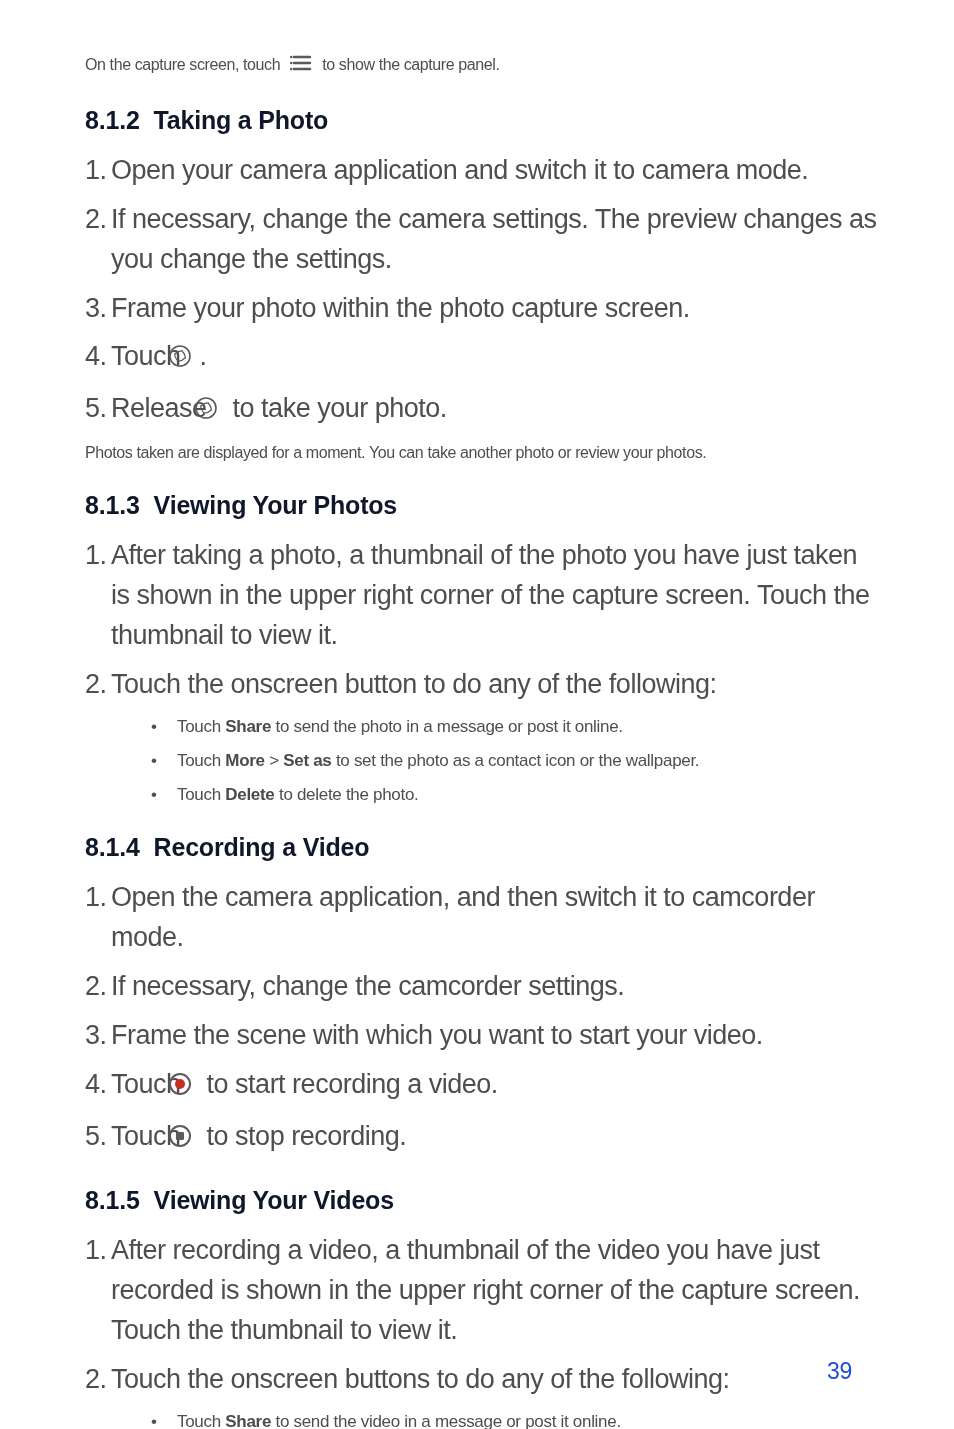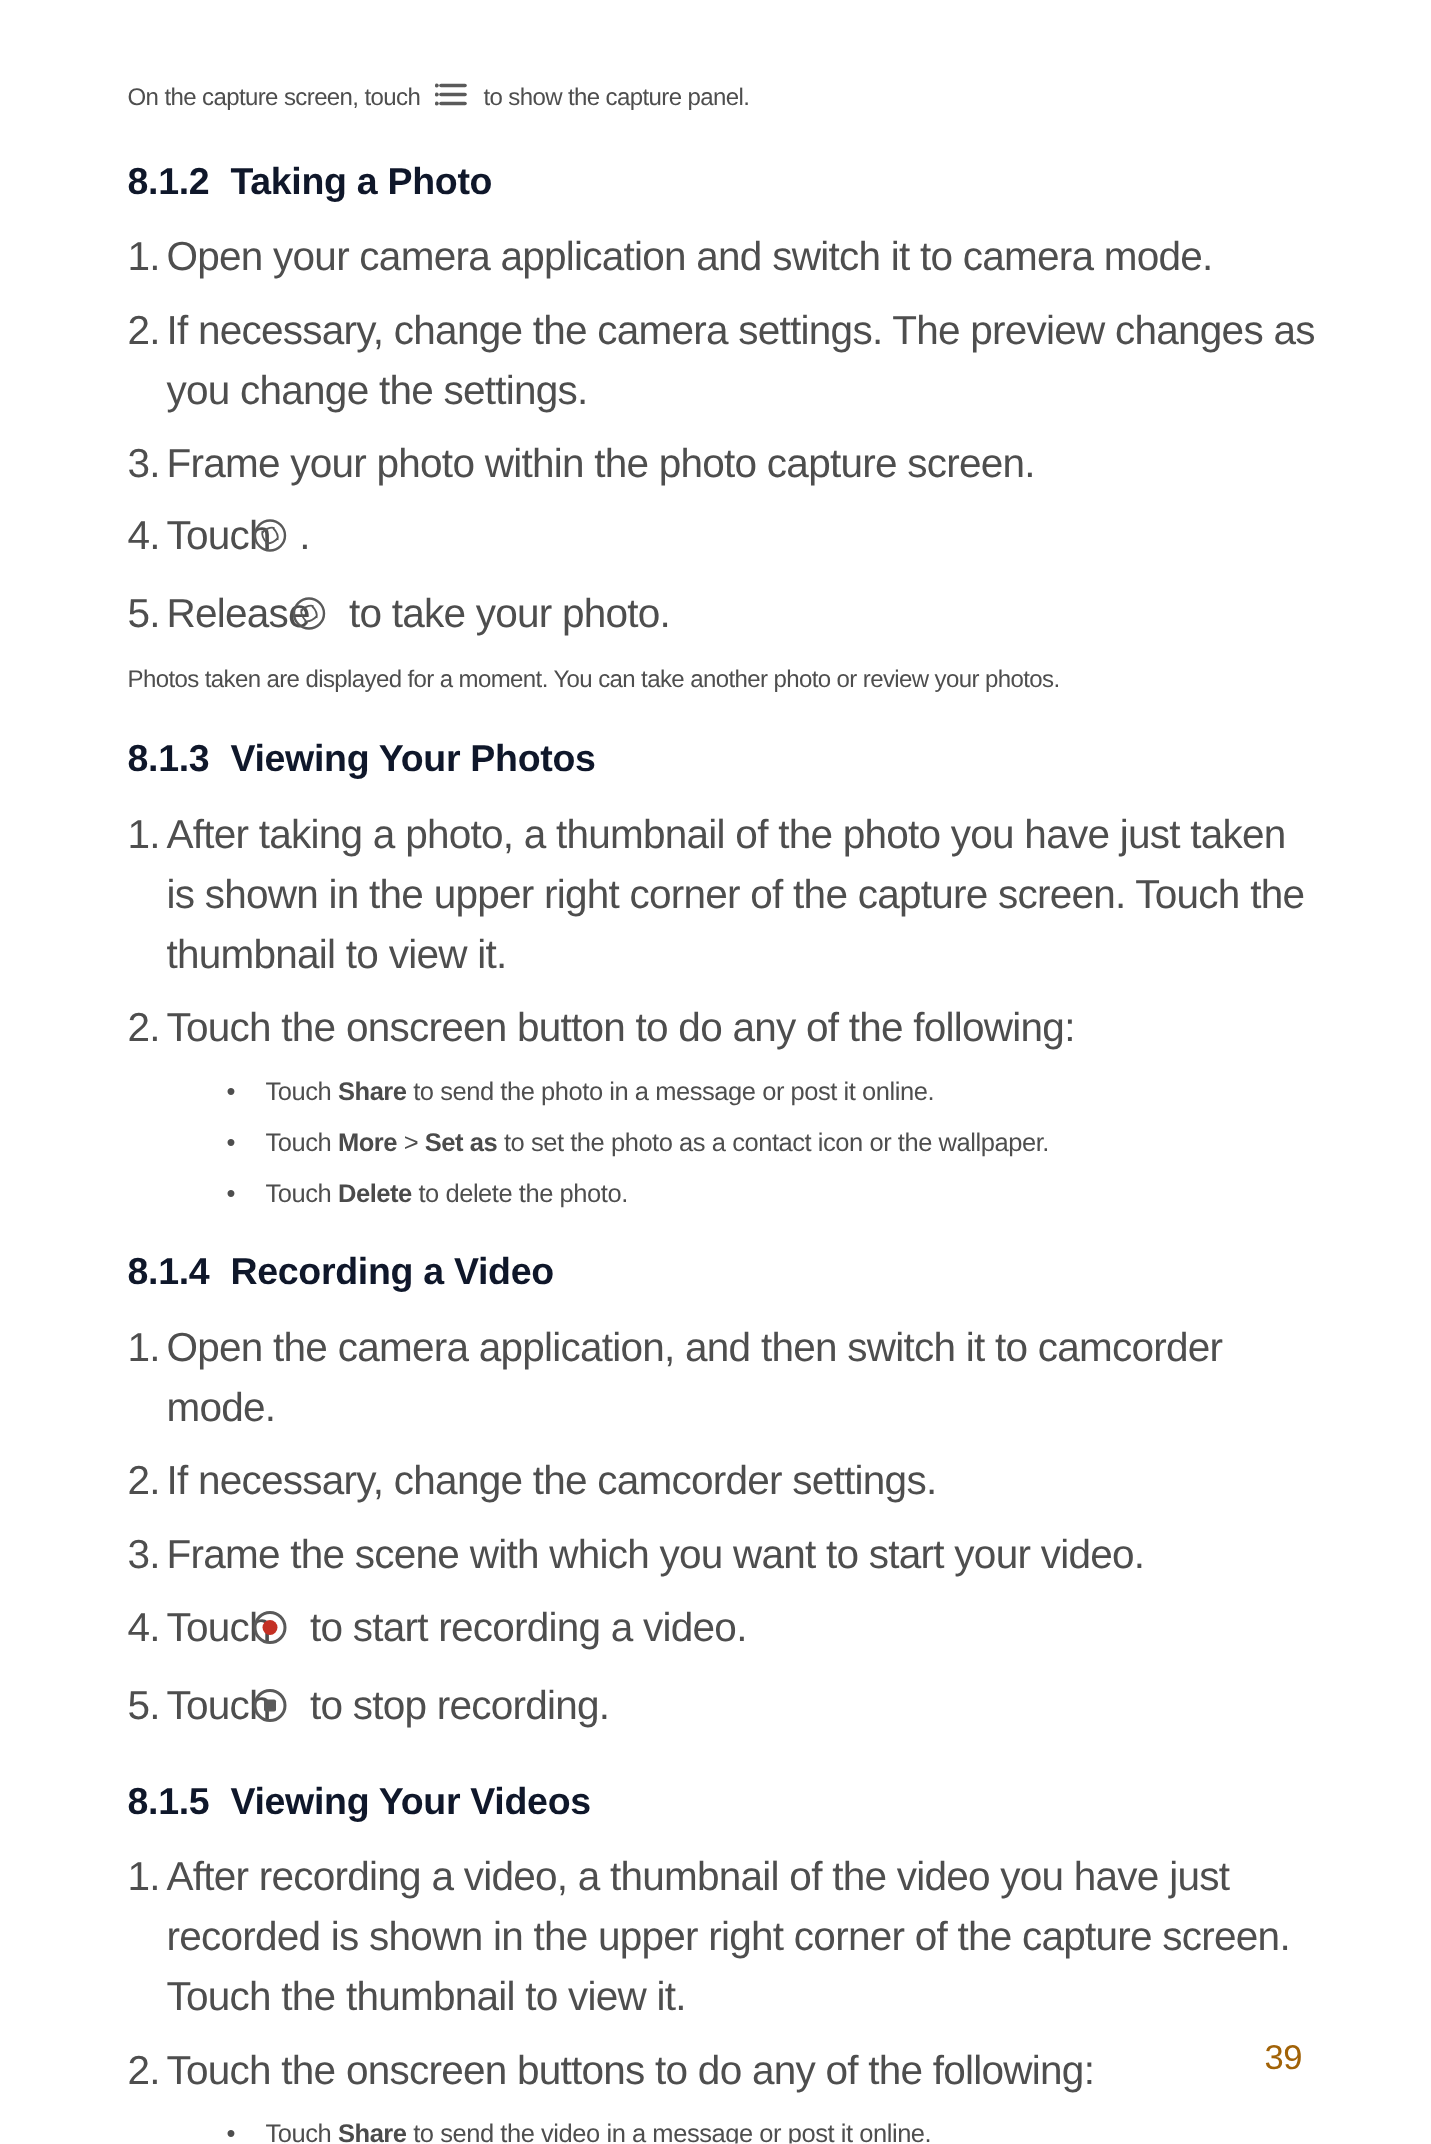--- a/index.html
+++ b/index.html
@@ -50,24 +50,24 @@
   }
   .bullet-item .bul { display: inline-block; width: 26px; text-indent: 0; }
   .bold { font-weight: bold; color: #4b4b4b; }
   .inline-icon {
     display: inline-block;
     vertical-align: -3px;
     margin: 0 6px;
   }
   .page-num {
     position: absolute;
-    right: 86px;
+    right: 102px;
     bottom: 44px;
     font-size: 23px;
-    color: #a16207;
+    color: #1d4ed8;
     letter-spacing: -0.3px;
   }
   .nowrap { white-space: nowrap; }
 </style>
 </head>
 <body>
 
 <p class="para">
   <span>On the capture screen, touch</span>
   <span class="inline-icon">

